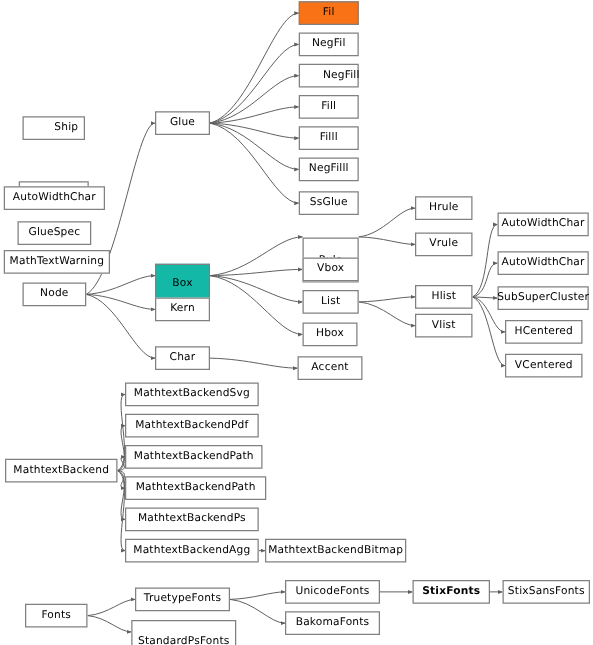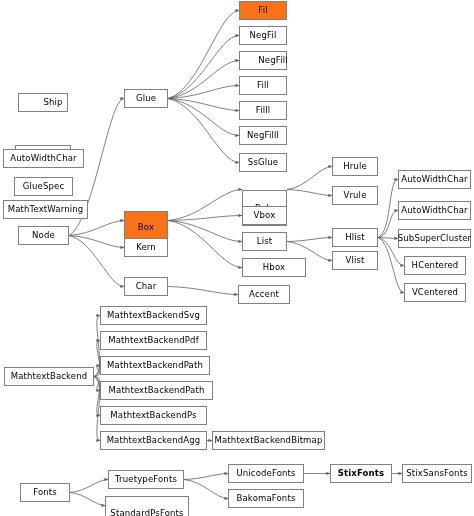--- a/index.html
+++ b/index.html
@@ -71,34 +71,34 @@
       <path d="M 392 473.5 L 402 473.5" fill="none" stroke="#606060" stroke-width="0.8" marker-end="url(#arrow)"></path>
     </svg>
   <div id="nodes">
       <div class="node" style="left: 18px; top: 93px; width: 50px; height: 19px; border-color: rgb(128, 128, 128); background: rgb(255, 255, 255); color: rgb(0, 0, 0); padding-left: 20px;">Ship</div>
       <div class="node" style="left: 15px; top: 121px; width: 56px; height: 19px; border-color: rgb(128, 128, 128); background: rgb(255, 255, 255); color: rgb(0, 0, 0); margin-top: 24px;">Parser</div>
       <div class="node" style="left: 3px; top: 149px; width: 81px; height: 19px; border-color: rgb(128, 128, 128); background: rgb(255, 255, 255); color: rgb(0, 0, 0);">AutoWidthChar</div>
       <div class="node" style="left: 14px; top: 177px; width: 59px; height: 19px; border-color: rgb(128, 128, 128); background: rgb(255, 255, 255); color: rgb(0, 0, 0);">GlueSpec</div>
       <div class="node" style="left: 3px; top: 200px; width: 85px; height: 19px; border-color: rgb(128, 128, 128); background: rgb(255, 255, 255); color: rgb(0, 0, 0);">MathTextWarning</div>
       <div class="node" style="left: 18px; top: 226px; width: 51px; height: 19px; border-color: rgb(128, 128, 128); background: rgb(255, 255, 255); color: rgb(0, 0, 0);">Node</div>
       <div class="node" style="left: 124px; top: 89px; width: 44px; height: 19px; border-color: rgb(128, 128, 128); background: rgb(255, 255, 255); color: rgb(0, 0, 0);">Glue</div>
-      <div class="node" style="left: 124px; top: 211px; width: 44px; height: 32px; border-color: rgb(128, 128, 128); background: #f97316; color: rgb(0, 0, 0);">Box</div>
+      <div class="node" style="left: 124px; top: 211px; width: 44px; height: 32px; border-color: rgb(128, 128, 128); background: #14b8a6; color: rgb(0, 0, 0);">Box</div>
       <div class="node" style="left: 124px; top: 238px; width: 44px; height: 19px; border-color: rgb(128, 128, 128); background: rgb(255, 255, 255); color: rgb(0, 0, 0);">Kern</div>
       <div class="node" style="left: 124px; top: 277px; width: 44px; height: 19px; border-color: rgb(128, 128, 128); background: rgb(255, 255, 255); color: rgb(0, 0, 0);">Char</div>
       <div class="node" style="left: 239px; top: 1px; width: 48px; height: 19px; border-color: rgb(128, 128, 128); background: #f97316; color: rgb(0, 0, 0);">Fil</div>
       <div class="node" style="left: 239px; top: 26px; width: 48px; height: 19px; border-color: rgb(128, 128, 128); background: rgb(255, 255, 255); color: rgb(0, 0, 0);">NegFil</div>
       <div class="node" style="left: 239px; top: 51px; width: 48px; height: 19px; border-color: rgb(128, 128, 128); background: rgb(255, 255, 255); color: rgb(0, 0, 0); padding-left: 20px;">NegFill</div>
       <div class="node" style="left: 239px; top: 76px; width: 48px; height: 19px; border-color: rgb(128, 128, 128); background: rgb(255, 255, 255); color: rgb(0, 0, 0);">Fill</div>
       <div class="node" style="left: 239px; top: 101px; width: 48px; height: 19px; border-color: rgb(128, 128, 128); background: rgb(255, 255, 255); color: rgb(0, 0, 0);">Filll</div>
       <div class="node" style="left: 239px; top: 126px; width: 48px; height: 19px; border-color: rgb(128, 128, 128); background: rgb(255, 255, 255); color: rgb(0, 0, 0);">NegFilll</div>
       <div class="node" style="left: 239px; top: 153px; width: 48px; height: 19px; border-color: rgb(128, 128, 128); background: rgb(255, 255, 255); color: rgb(0, 0, 0);">SsGlue</div>
       <div class="node" style="left: 242px; top: 190px; width: 45px; height: 36px; border-color: rgb(128, 128, 128); background: rgb(255, 255, 255); color: rgb(0, 0, 0);">Rule</div>
       <div class="node" style="left: 242px; top: 206px; width: 45px; height: 19px; border-color: rgb(128, 128, 128); background: rgb(255, 255, 255); color: rgb(0, 0, 0);">Vbox</div>
       <div class="node" style="left: 242px; top: 232px; width: 45px; height: 19px; border-color: rgb(128, 128, 128); background: rgb(255, 255, 255); color: rgb(0, 0, 0);">List</div>
-      <div class="node" style="left: 242px; top: 258px; width: 64px; height: 19px; border-color: rgb(128, 128, 128); background: rgb(255, 255, 255); color: rgb(0, 0, 0);">Hbox</div>
+      <div class="node" style="left: 242px; top: 258px; width: 44px; height: 19px; border-color: rgb(128, 128, 128); background: rgb(255, 255, 255); color: rgb(0, 0, 0);">Hbox</div>
       <div class="node" style="left: 238px; top: 285px; width: 52px; height: 19px; border-color: rgb(128, 128, 128); background: rgb(255, 255, 255); color: rgb(0, 0, 0);">Accent</div>
       <div class="node" style="left: 332px; top: 157px; width: 46px; height: 19px; border-color: rgb(128, 128, 128); background: rgb(255, 255, 255); color: rgb(0, 0, 0);">Hrule</div>
       <div class="node" style="left: 332px; top: 186px; width: 46px; height: 19px; border-color: rgb(128, 128, 128); background: rgb(255, 255, 255); color: rgb(0, 0, 0);">Vrule</div>
       <div class="node" style="left: 332px; top: 228px; width: 46px; height: 19px; border-color: rgb(128, 128, 128); background: rgb(255, 255, 255); color: rgb(0, 0, 0);">Hlist</div>
       <div class="node" style="left: 332px; top: 251px; width: 46px; height: 19px; border-color: rgb(128, 128, 128); background: rgb(255, 255, 255); color: rgb(0, 0, 0);">Vlist</div>
       <div class="node" style="left: 398px; top: 170px; width: 73px; height: 19px; border-color: rgb(128, 128, 128); background: rgb(255, 255, 255); color: rgb(0, 0, 0);">AutoWidthChar</div>
       <div class="node" style="left: 398px; top: 201px; width: 73px; height: 19px; border-color: rgb(128, 128, 128); background: rgb(255, 255, 255); color: rgb(0, 0, 0);">AutoWidthChar</div>
       <div class="node" style="left: 398px; top: 229px; width: 73px; height: 19px; border-color: rgb(128, 128, 128); background: rgb(255, 255, 255); color: rgb(0, 0, 0);">SubSuperCluster</div>
       <div class="node" style="left: 404px; top: 256px; width: 62px; height: 19px; border-color: rgb(128, 128, 128); background: rgb(255, 255, 255); color: rgb(0, 0, 0);">HCentered</div>
       <div class="node" style="left: 404px; top: 283px; width: 62px; height: 19px; border-color: rgb(128, 128, 128); background: rgb(255, 255, 255); color: rgb(0, 0, 0);">VCentered</div>

